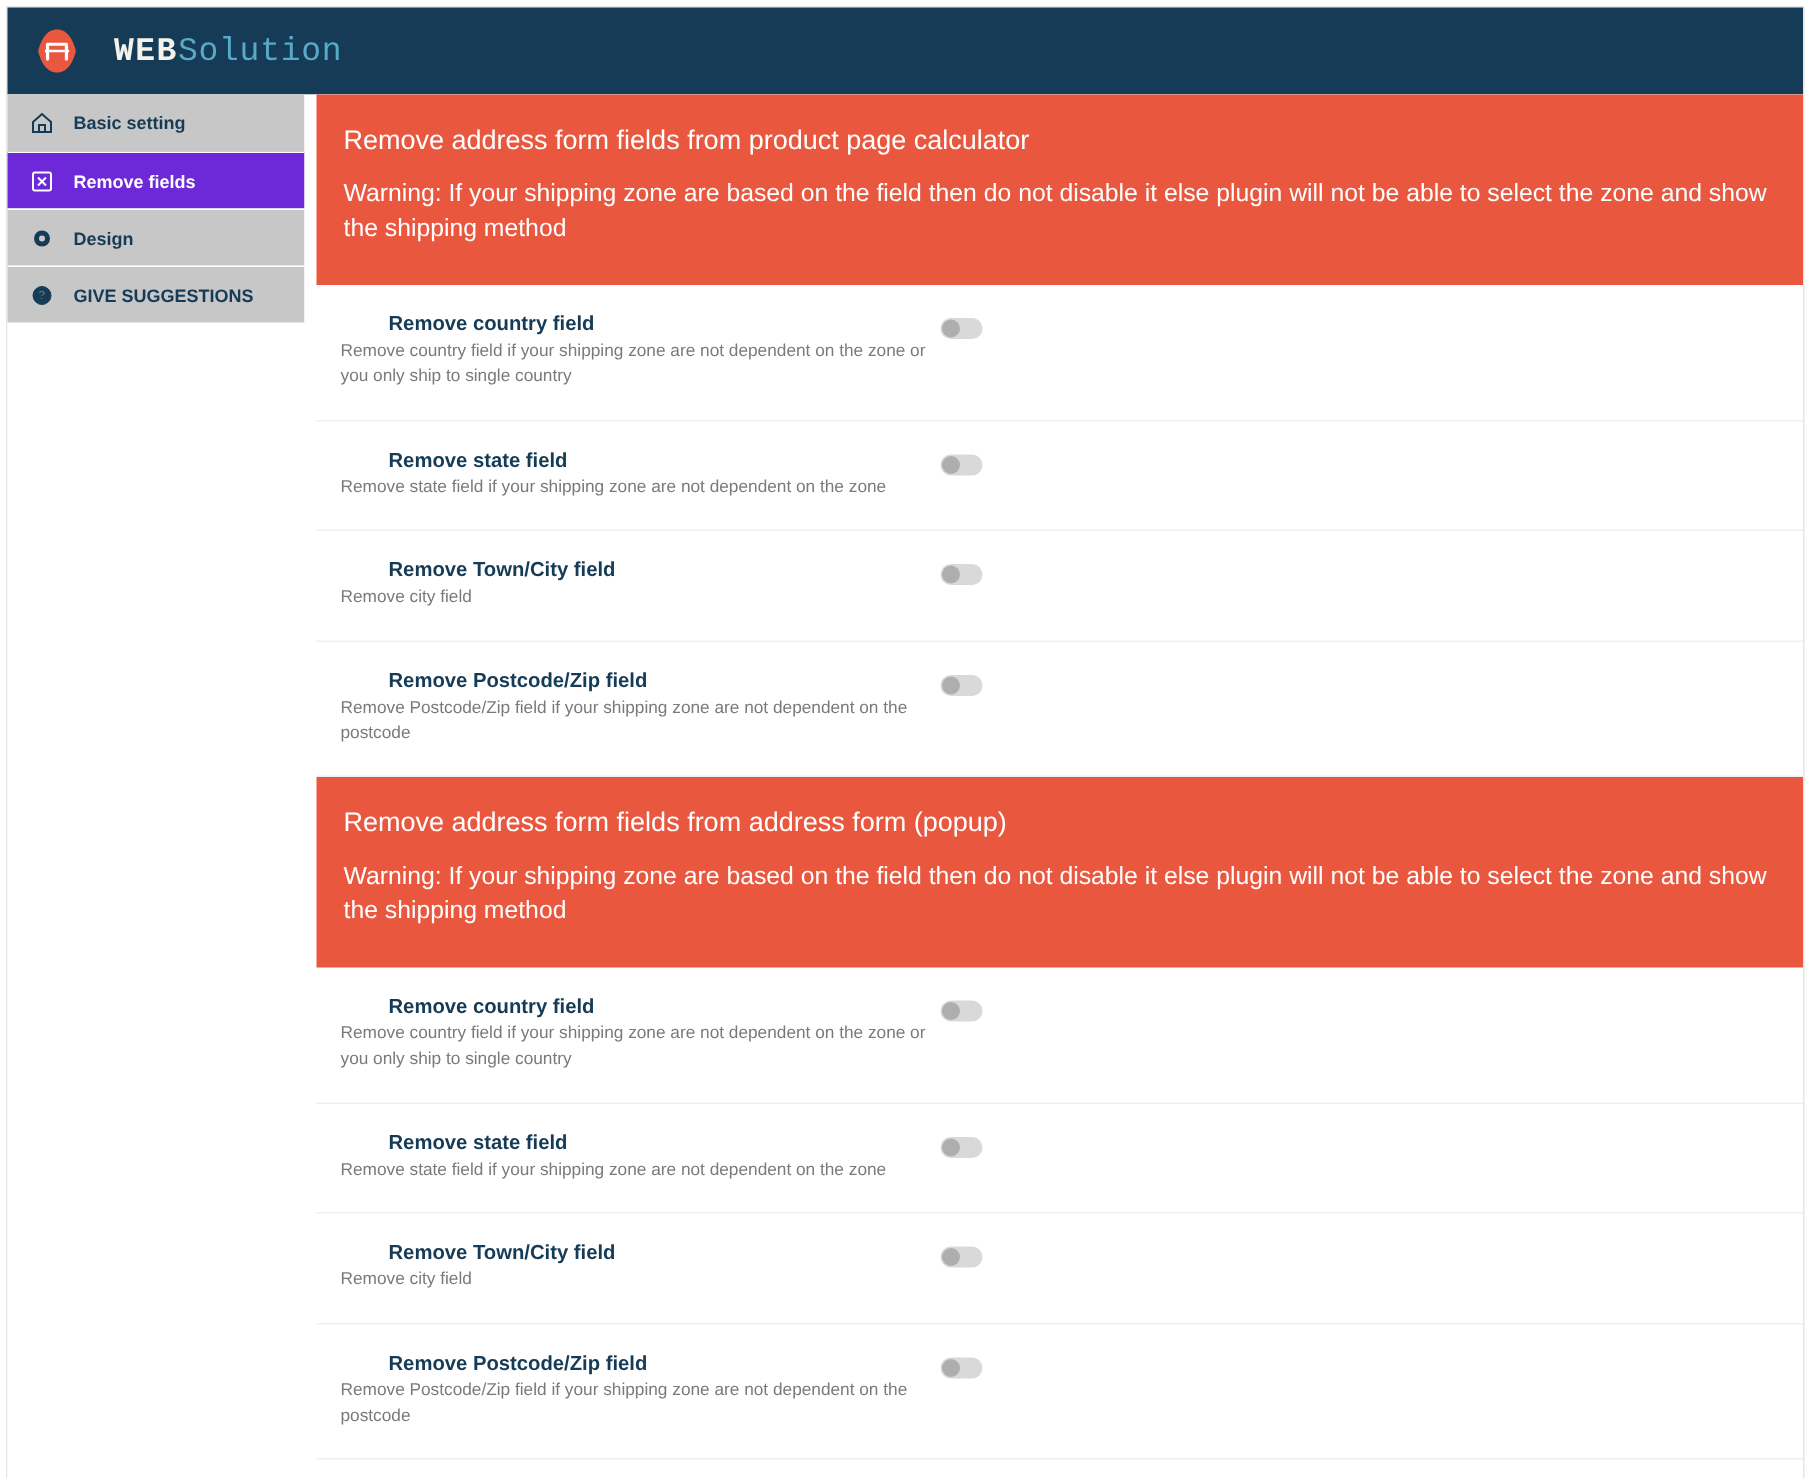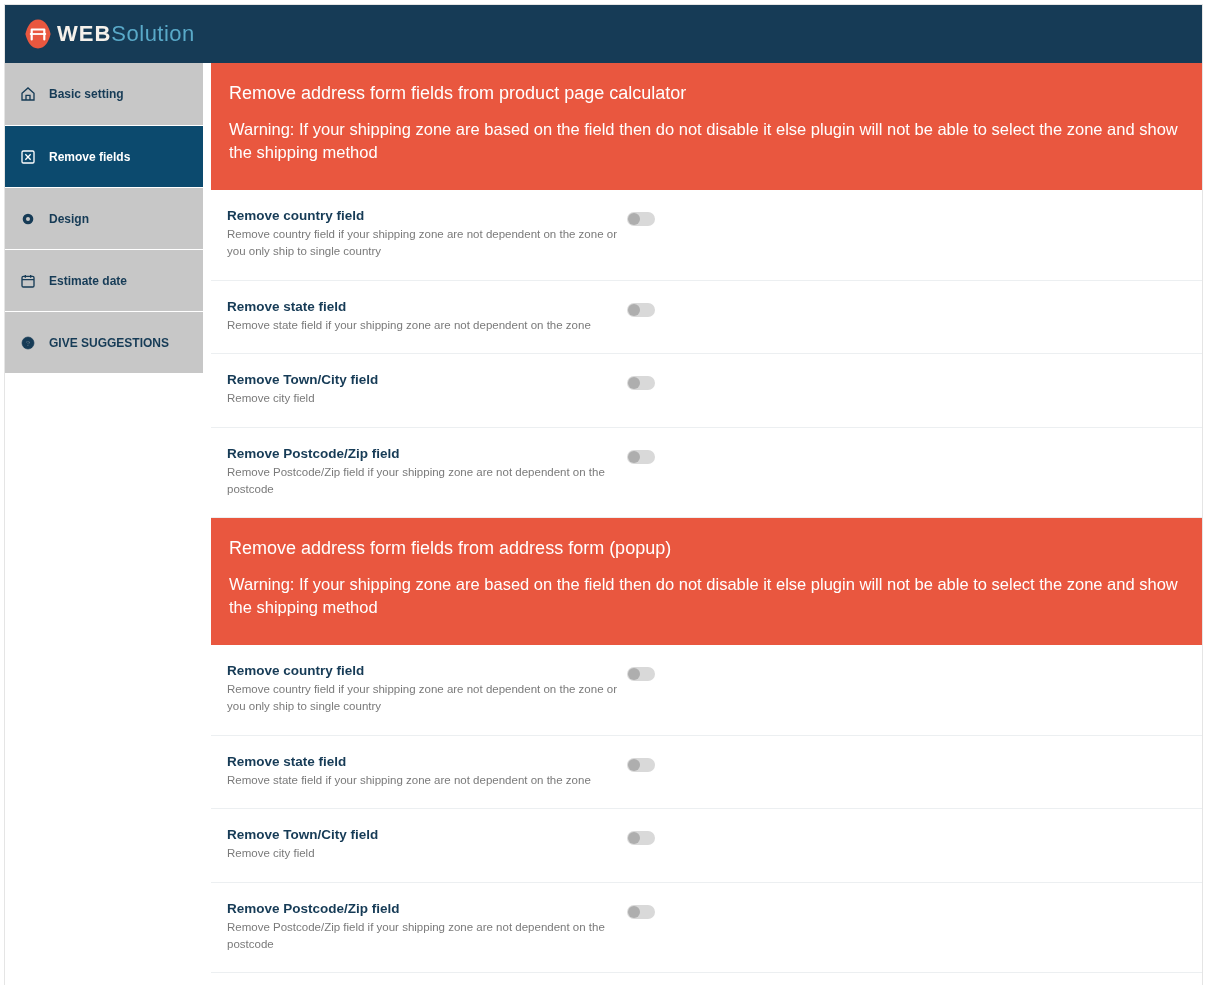--- a/index.html
+++ b/index.html
@@ -18,21 +18,22 @@
     .topbar {
       background: #163b56;
       height: 58px;
       display: flex;
       align-items: center;
       padding: 0 14px;
     }
     .logo {
       display: flex;
       align-items: center;
-      gap: 0;
+      gap: 19px;
+      font-family: Liberation Mono, monospace;
     }
     .logo-mark {
       width: 38px;
       height: 36px;
     }
     .logo-text {
       font-size: 22px;
       font-weight: 400;
       letter-spacing: 0.5px;
     }
@@ -51,32 +52,32 @@
     }
     .sidebar {
       width: 198px;
       flex-shrink: 0;
       background: #ffffff;
     }
     .sidebar-item {
       display: flex;
       align-items: center;
       gap: 12px;
-      height: 62px;
+      height: 38px;
       padding: 0 14px;
       background: #c7c7c7;
       border-top: 1px solid #ffffff;
       font-weight: 700;
       font-size: 12px;
       color: #163b56;
       cursor: pointer;
     }
     .sidebar-item:first-child { border-top: none; }
     .sidebar-item.active {
-      background: #0c4a6e;
+      background: #6d28d9;
       color: #ffffff;
     }
     .sidebar-item.active .side-icon svg { stroke: #ffffff; }
     .side-icon {
       width: 18px;
       height: 18px;
       display: flex;
       align-items: center;
       justify-content: center;
     }
@@ -112,20 +113,21 @@
     }
     .setting-left {
       width: 400px;
       flex-shrink: 0;
     }
     .setting-title {
       color: #163b56;
       font-weight: 700;
       font-size: 13.5px;
       margin-bottom: 3px;
+      margin-left: 32px;
     }
     .setting-desc {
       color: #7a7a7a;
       font-size: 11.5px;
       line-height: 1.45;
     }
     .setting-right {
       padding-top: 4px;
     }
     .toggle {
@@ -204,29 +206,20 @@
         <span class="side-icon">
           <svg viewBox="0 0 24 24" width="16" height="16" fill="#163b56" stroke-width="0">
               <circle cx="12" cy="12" r="8"></circle>
               <circle cx="12" cy="12" r="3" fill="#c7c7c7"></circle>
             </svg>
         </span>
         <span>Design</span>
       </div>
 
 
-      <div class="sidebar-item">
-        <span class="side-icon">
-          <svg viewBox="0 0 24 24" width="16" height="16" fill="none" stroke-width="2">
-              <rect x="3" y="5" width="18" height="16" rx="2"></rect>
-              <path d="M3 10 H21 M8 3 V7 M16 3 V7"></path>
-            </svg>
-        </span>
-        <span>Estimate date</span>
-      </div>
 
 
       <div class="sidebar-item">
         <span class="side-icon">
           <svg viewBox="0 0 24 24" width="16" height="16" fill="#163b56" stroke="none">
               <circle cx="12" cy="12" r="9"></circle>
               <text x="12" y="16" text-anchor="middle" font-size="12" fill="#c7c7c7" font-weight="bold">?</text>
             </svg>
         </span>
         <span>GIVE SUGGESTIONS</span>

